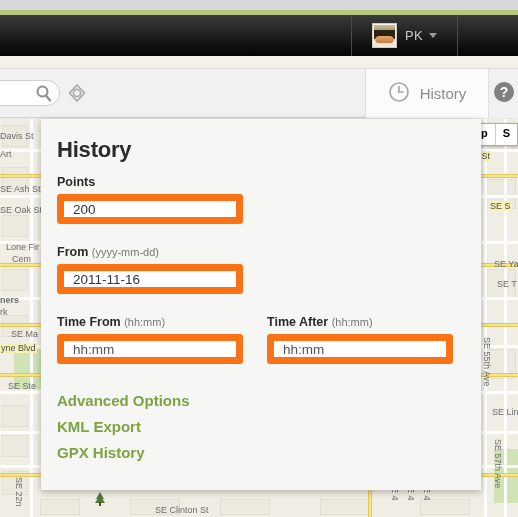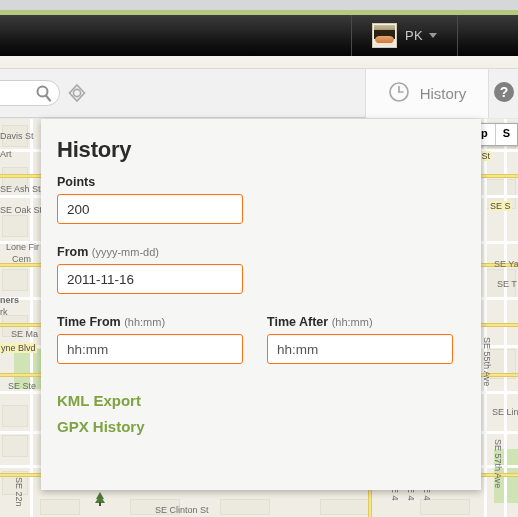--- a/index.html
+++ b/index.html
@@ -271,21 +271,21 @@
   }
   .field-hint {
     font-weight: normal;
     color: #777;
     font-size: 11px;
   }
   .text-input {
     width: 100%;
     height: 30px;
     box-sizing: border-box;
-    border: 1px solid #f97316;
+    border: 7px solid #f97316;
     border-radius: 3px;
     background: #fff;
     padding: 0 9px;
     font-family: "Liberation Sans", sans-serif;
     font-size: 13.5px;
     color: #333;
     outline: none;
     box-shadow: 0 1px 1px rgba(0,0,0,.04) inset;
   }
   .text-input::placeholder { color: #555; }
@@ -483,16 +483,17 @@
     <div class="col field-group">
       <div class="field-label">
         <span>Time After</span>
         <span class="field-hint">(hh:mm)</span>
       </div>
       <input class="text-input" type="text" placeholder="hh:mm" style="">
     </div>
   </div>
 
   <div id="links-block">
+    <a class="panel-link" href="#">Advanced Options</a>
     <a class="panel-link" href="#">KML Export</a>
     <a class="panel-link" href="#">GPX History</a>
   </div>
 </div>
 
 </body></html>

